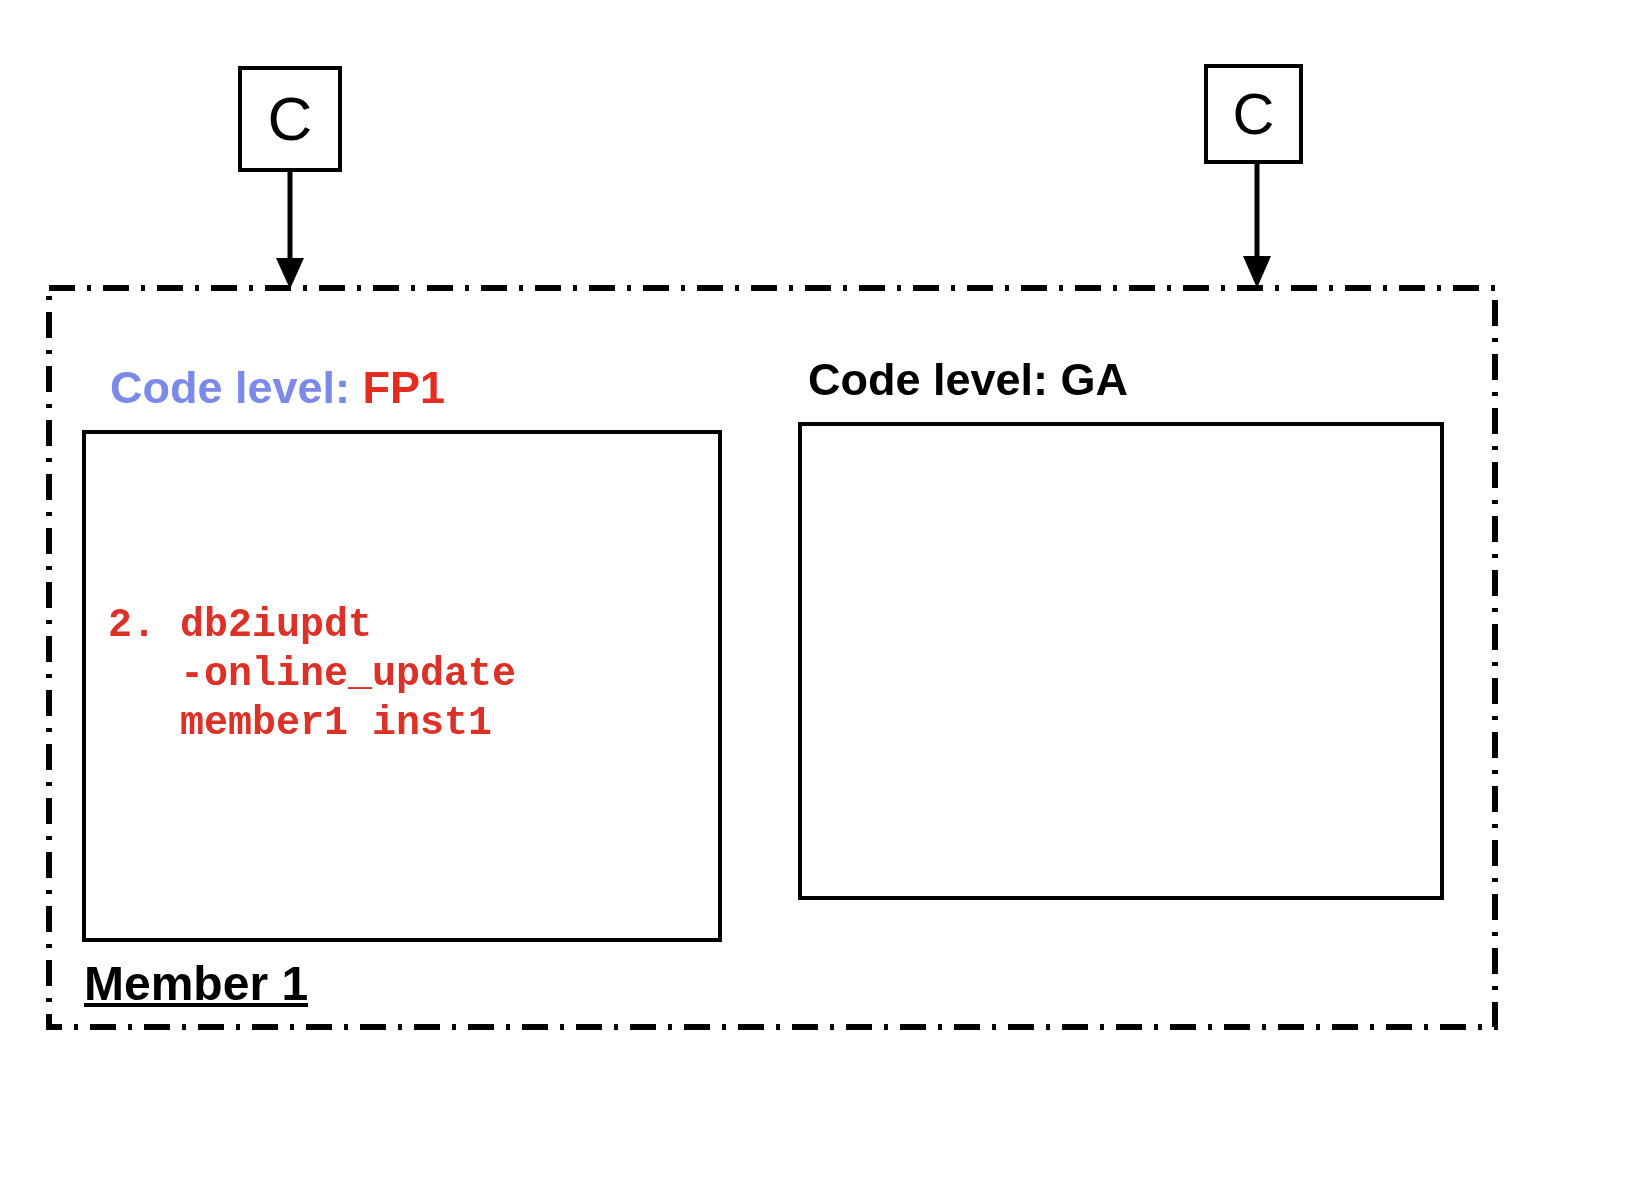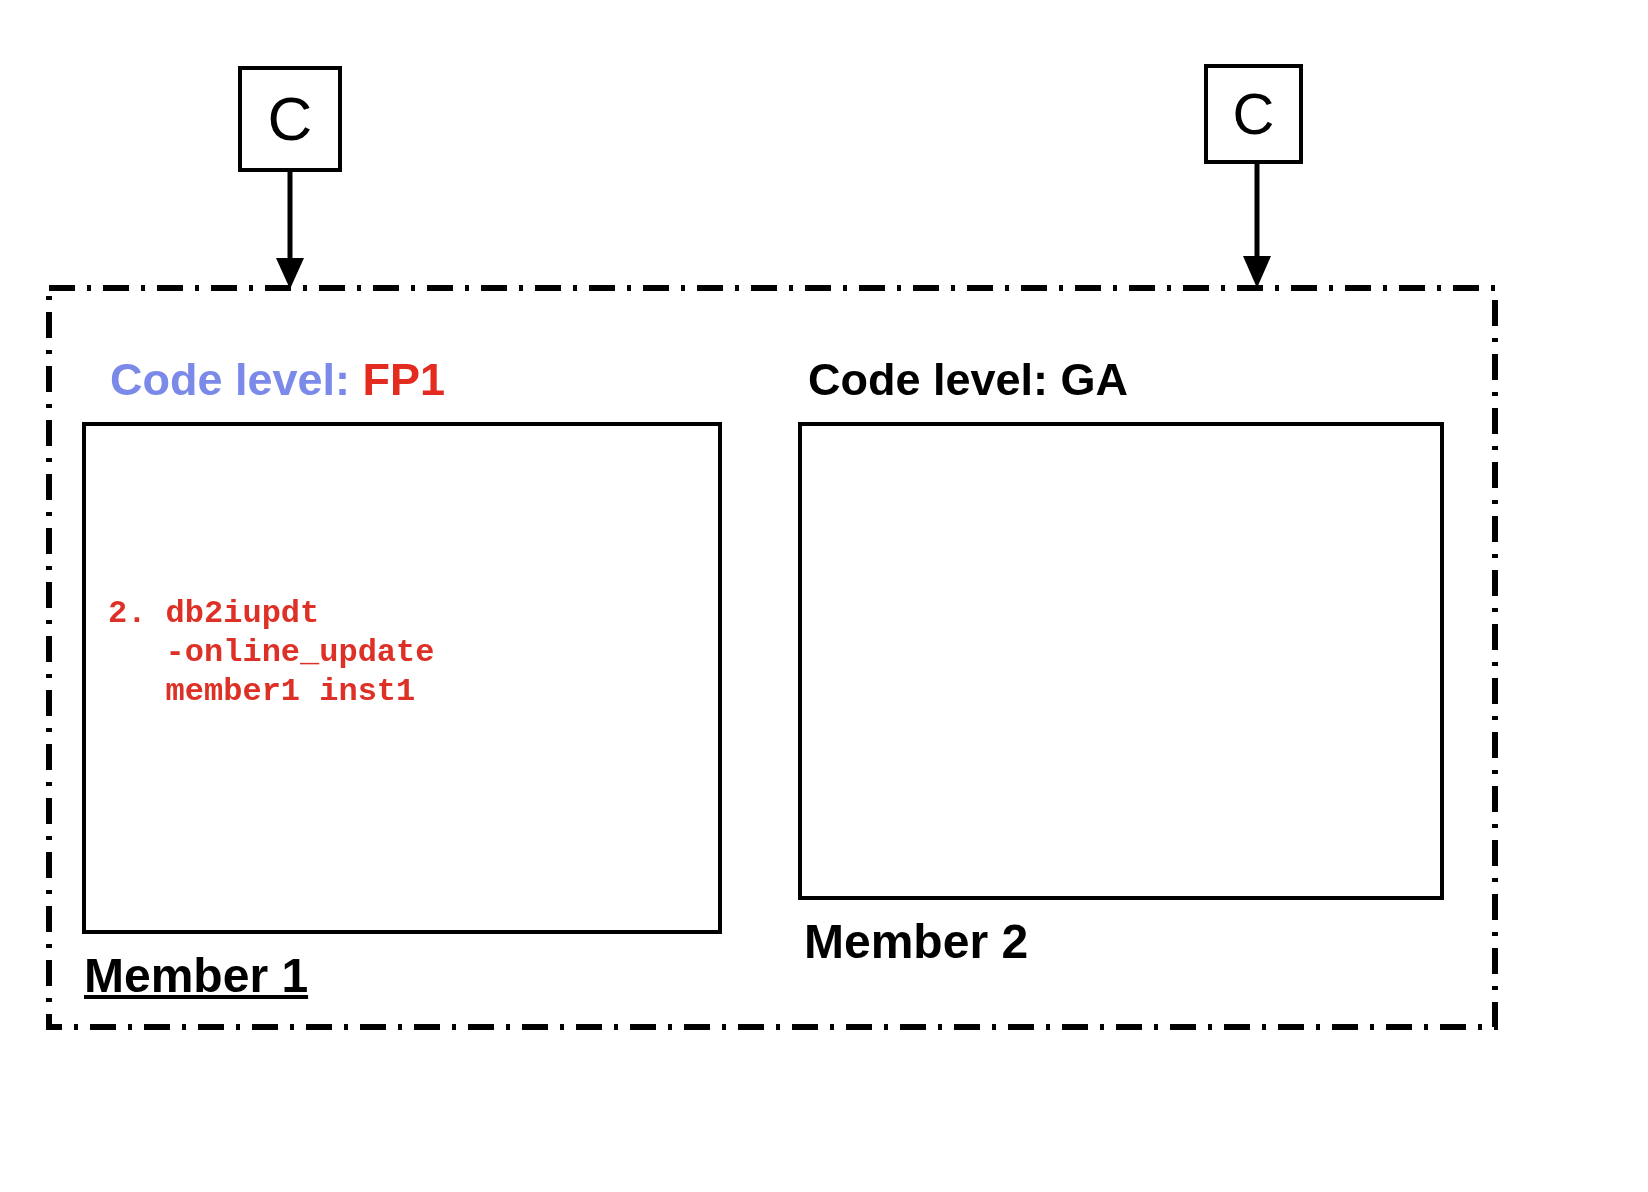--- a/index.html
+++ b/index.html
@@ -62,21 +62,21 @@
     left: 0;
     top: 0;
     width: 100%;
     height: 100%;
   }
 
   
   .member-panel {
     position: absolute;
   }
-  #member-panel-1 { left: 36px;  top: 72px;  width: 558px; }
+  #member-panel-1 { left: 36px;  top: 80px;  width: 558px; }
   #member-panel-2 { left: 752px; top: 72px;  width: 646px; }
 
   .code-level {
     font-family: "Liberation Sans", sans-serif;
     font-weight: bold;
     font-size: 45px;
     line-height: 1;
     white-space: nowrap;
     margin: 0 0 20px 0;
   }
@@ -94,21 +94,21 @@
   }
   #member-box-1 { width: 640px; height: 512px; }
   #member-box-2 { width: 646px; height: 478px; }
 
   .command-block {
     position: absolute;
     left: 22px;
     top: 168px;
     font-family: "Liberation Mono", "DejaVu Sans Mono", monospace;
     font-weight: bold;
-    font-size: 32px;
+    font-size: 40px;
     line-height: 1.22;
     white-space: pre;
     margin: 0;
   }
 
   .member-label {
     font-family: "Liberation Sans", sans-serif;
     font-weight: bold;
     font-size: 48px;
     color: #000000;
@@ -161,17 +161,16 @@
     </div>
 
     <div id="member-panel-2" class="member-panel">
       <div class="code-level">
         <span class="cl-label" style="color: rgb(0, 0, 0);">Code level:</span>
         <span class="cl-value" style="color: rgb(0, 0, 0); text-align: right;">GA</span>
       </div>
       <div id="member-box-2" class="member-box">
         <pre class="command-block" style="color: rgb(221, 48, 38);"></pre>
       </div>
-      <div class="member-label">Member 2</div>
     </div>
 
   </div>
 </div>
 
 </body></html>

